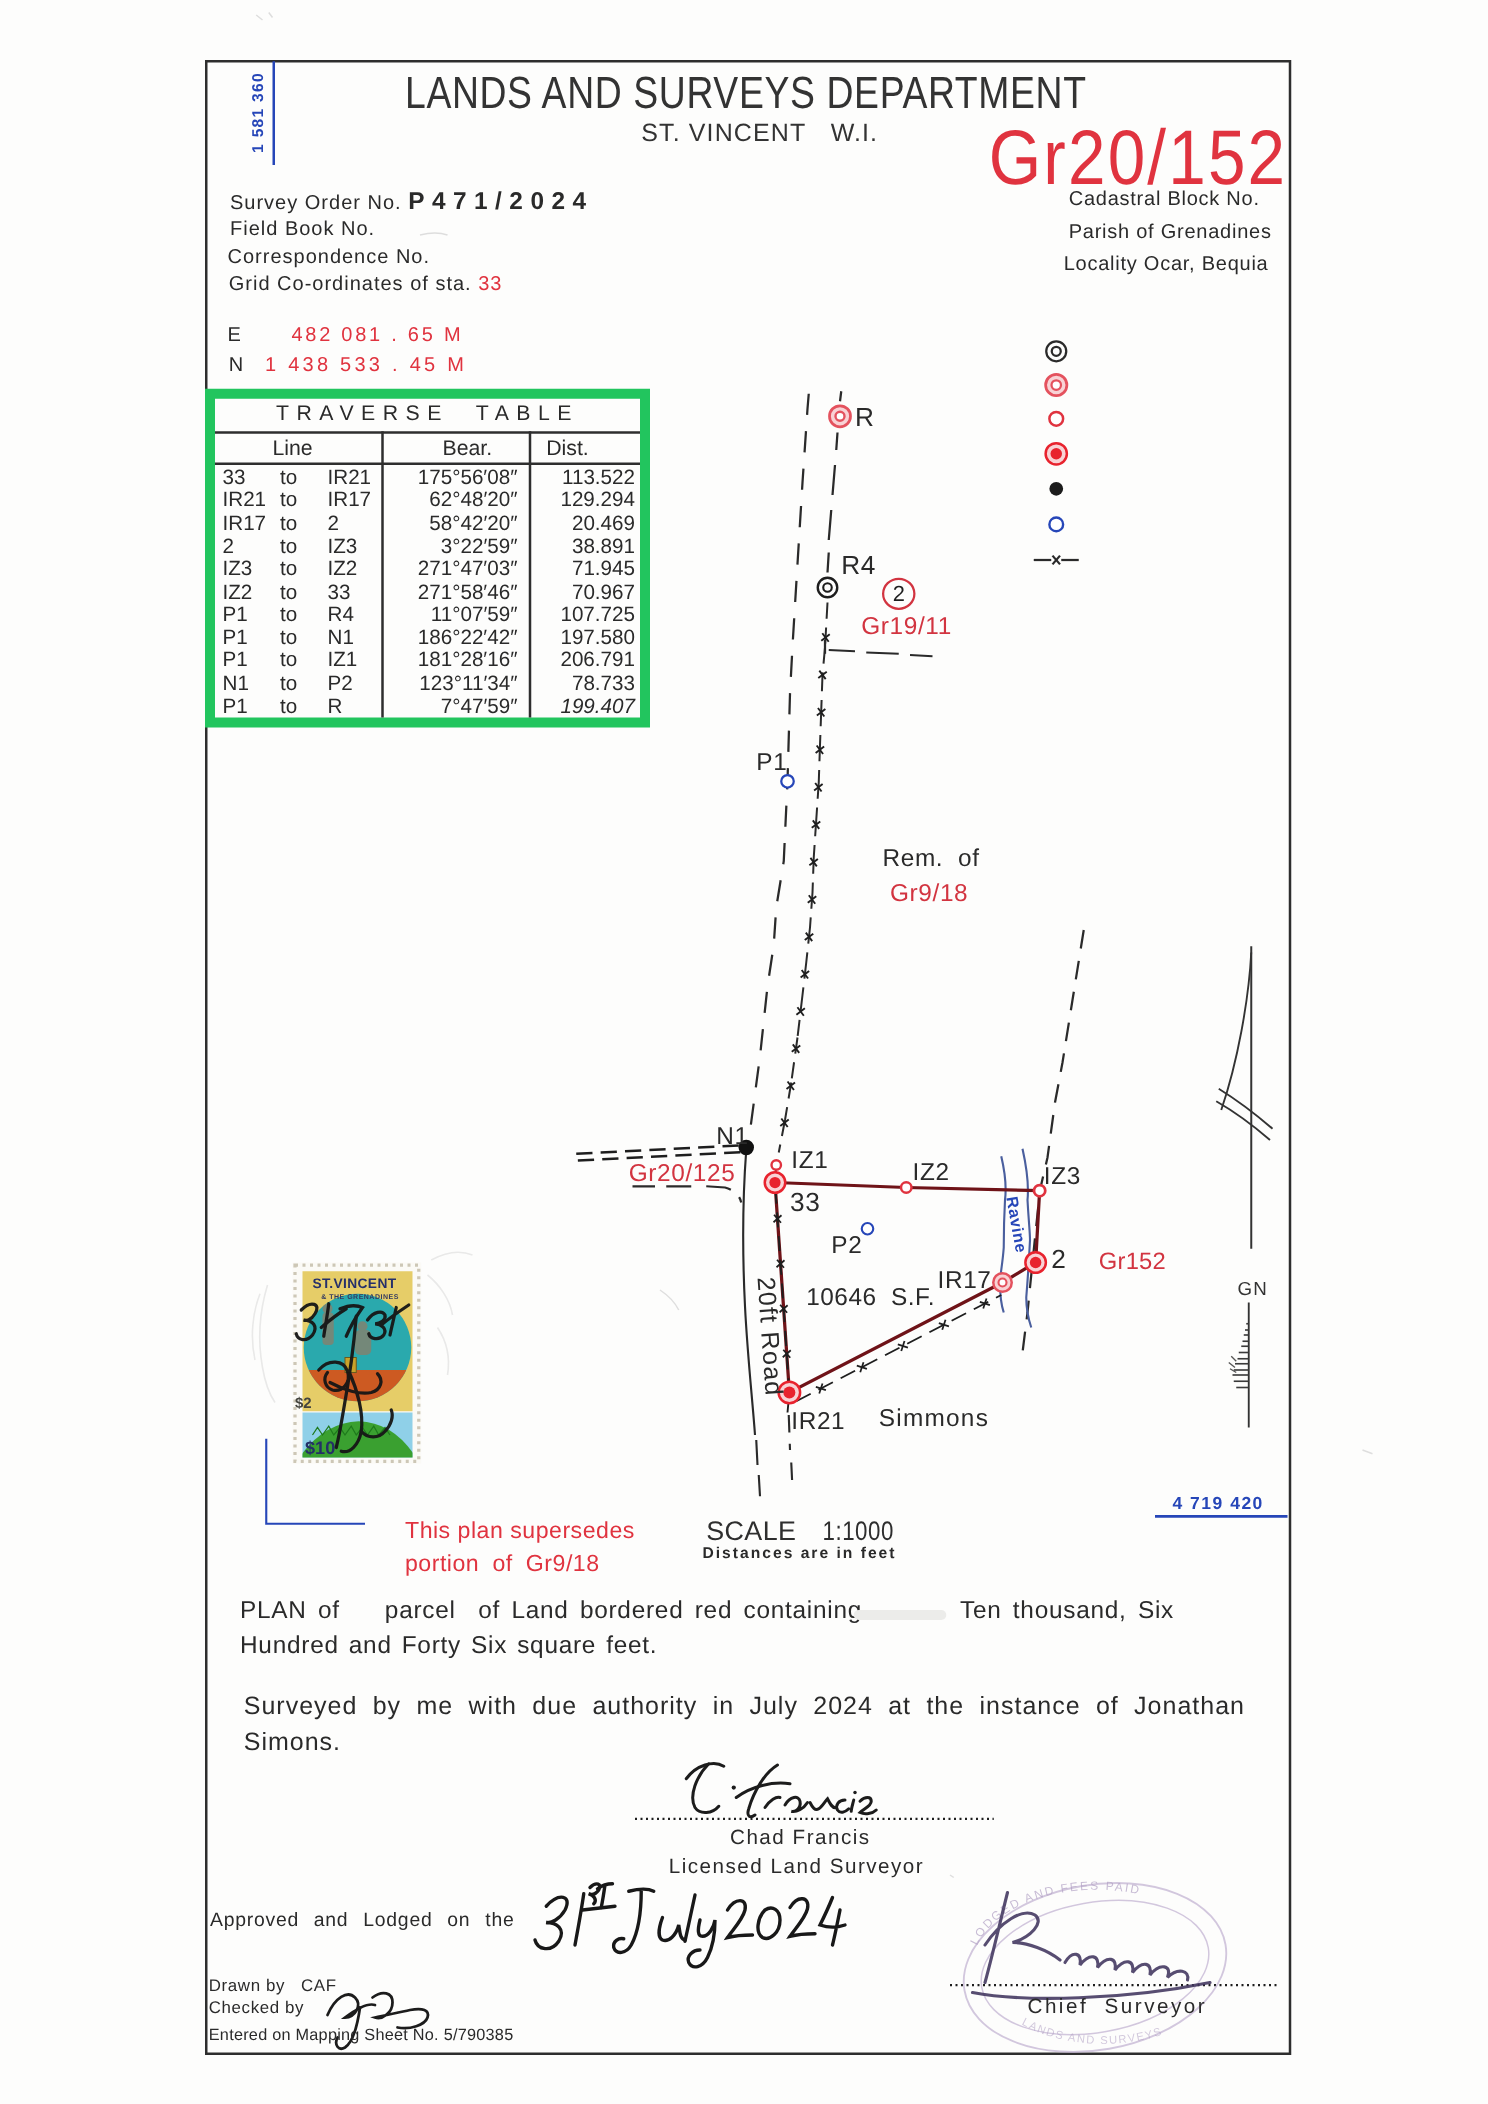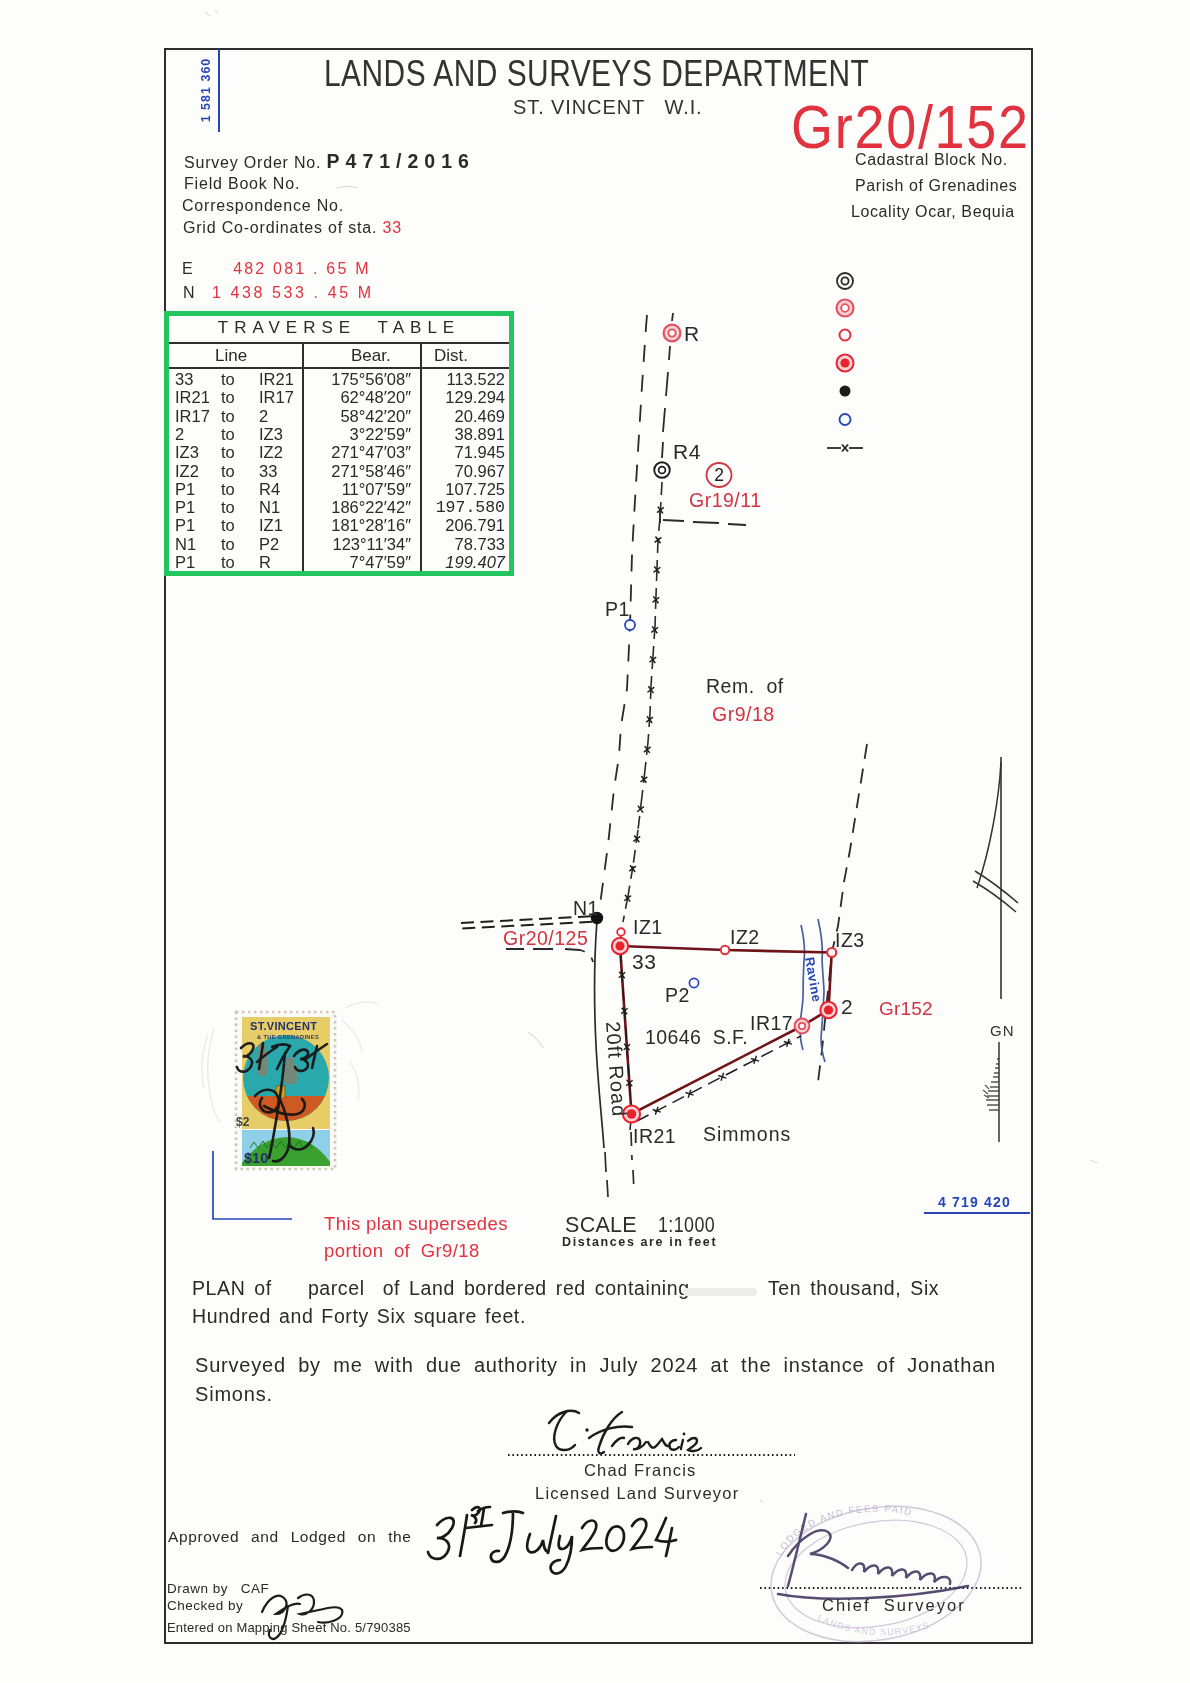--- a/index.html
+++ b/index.html
@@ -19,39 +19,39 @@
 <div class="abs" style="left:218px;top:49px;width:2px;height:83px;background:#2646b8;"></div>
 
 <div class="abs blue" style="left:161px;top:83px;width:90px;text-align:center;font-size:12.5px;font-weight:bold;letter-spacing:1px;transform:rotate(-90deg);transform-origin:center;">1 581 360</div>
 
 <div class="abs" style="left:324px;top:53px;font-size:36px;letter-spacing:0.6px;color:#333;transform:scale(0.83,1);transform-origin:left top;">LANDS AND SURVEYS DEPARTMENT</div>
 
 <div class="abs" style="left:513px;top:96px;font-size:20px;letter-spacing:0.9px;color:#333;">ST. VINCENT&nbsp;&nbsp; W.I.</div>
 
 <div class="abs red" style="left:791px;top:91px;font-size:62px;letter-spacing:2px;transform:scale(0.87,1);transform-origin:left top;">Gr20/152</div>
 
-<div class="abs" style="left:184px;top:150px;font-size:16px;letter-spacing:0.8px;">Survey Order No. <span style="font-size:19.5px;font-weight:bold;letter-spacing:6px;">P471/2016</span></div>
+<div class="abs" style="left:184px;top:150px;font-size:16px;letter-spacing:0.8px;">Survey Order No. <span style="font-size:19.5px;font-weight:bold;letter-spacing:6px;">P471/2024</span></div>
 
 <div class="abs" style="left:184px;top:175px;font-size:16px;letter-spacing:0.8px;">Field Book No.</div>
 
 <div class="abs" style="left:182px;top:197px;font-size:16px;letter-spacing:0.8px;">Correspondence No.</div>
 
 <div class="abs" style="left:183px;top:219px;font-size:16px;letter-spacing:0.8px;">Grid Co-ordinates of sta. <span class="red">33</span></div>
 
 <div class="abs" style="left:182px;top:260px;font-size:16px;letter-spacing:1px;">E <span class="red" style="margin-left:34px;letter-spacing:2.2px;">482 081 . 65 M</span></div>
 
 <div class="abs" style="left:183px;top:284px;font-size:16px;letter-spacing:1px;">N <span class="red" style="margin-left:11px;letter-spacing:2.6px;">1 438 533 . 45 M</span></div>
 
 <div class="abs" style="left:855px;top:151px;font-size:16px;letter-spacing:0.6px;">Cadastral Block No.</div>
 
 <div class="abs" style="left:855px;top:177px;font-size:16px;letter-spacing:0.6px;">Parish of Grenadines</div>
 
 <div class="abs" style="left:851px;top:203px;font-size:16px;letter-spacing:0.6px;">Locality Ocar, Bequia</div>
 
-<div class="abs" style="left:164px;top:311px;width:340px;height:255px;border:5px solid #22c55e;">
+<div class="abs" style="left:164px;top:311px;width:340px;height:255px;border:8px solid #22c55e;">
 
   <div style="height:24px;border-bottom:2px solid #2e2e2e;text-align:center;font-size:17px;letter-spacing:6px;padding-top:2px;">TRAVERSE&nbsp;&nbsp;TABLE</div>
 
   <div style="position:relative;height:23px;border-bottom:2px solid #2e2e2e;font-size:17px;">
     <span style="position:absolute;left:46px;top:2px;text-align:center;">Line</span>
     <span style="position:absolute;left:182px;top:2px;">Bear.</span>
     <span style="position:absolute;left:265px;top:2px;">Dist.</span>
   </div>
 
   <div id="ttbody" style="position:relative;height:202px;font-size:16.5px;">
@@ -133,21 +133,21 @@
           </span>
         </div>
     <div style="position:absolute;left:0;top:129.1px;width:100%;height:18px;">
           <span style="position:absolute;left:6px;">P1</span>
           <span style="position:absolute;left:52px;">to</span>
           <span style="position:absolute;left:90px;">N1</span>
           <span style="position:absolute;left:244px;top:0;width:0;">
             <span style="position:absolute;right:2px;">186°22′42″</span>
           </span>
           <span style="position:absolute;left:336px;top:0;width:0;">
-            <span style="position:absolute;right:0;font-family:Liberation Mono, monospace;">197.580</span>
+            <span style="position:absolute;right:0;">197.580</span>
           </span>
         </div>
     <div style="position:absolute;left:0;top:147.4px;width:100%;height:18px;">
           <span style="position:absolute;left:6px;">P1</span>
           <span style="position:absolute;left:52px;">to</span>
           <span style="position:absolute;left:90px;">IZ1</span>
           <span style="position:absolute;left:244px;top:0;width:0;">
             <span style="position:absolute;right:2px;">181°28′16″</span>
           </span>
           <span style="position:absolute;left:336px;top:0;width:0;">

